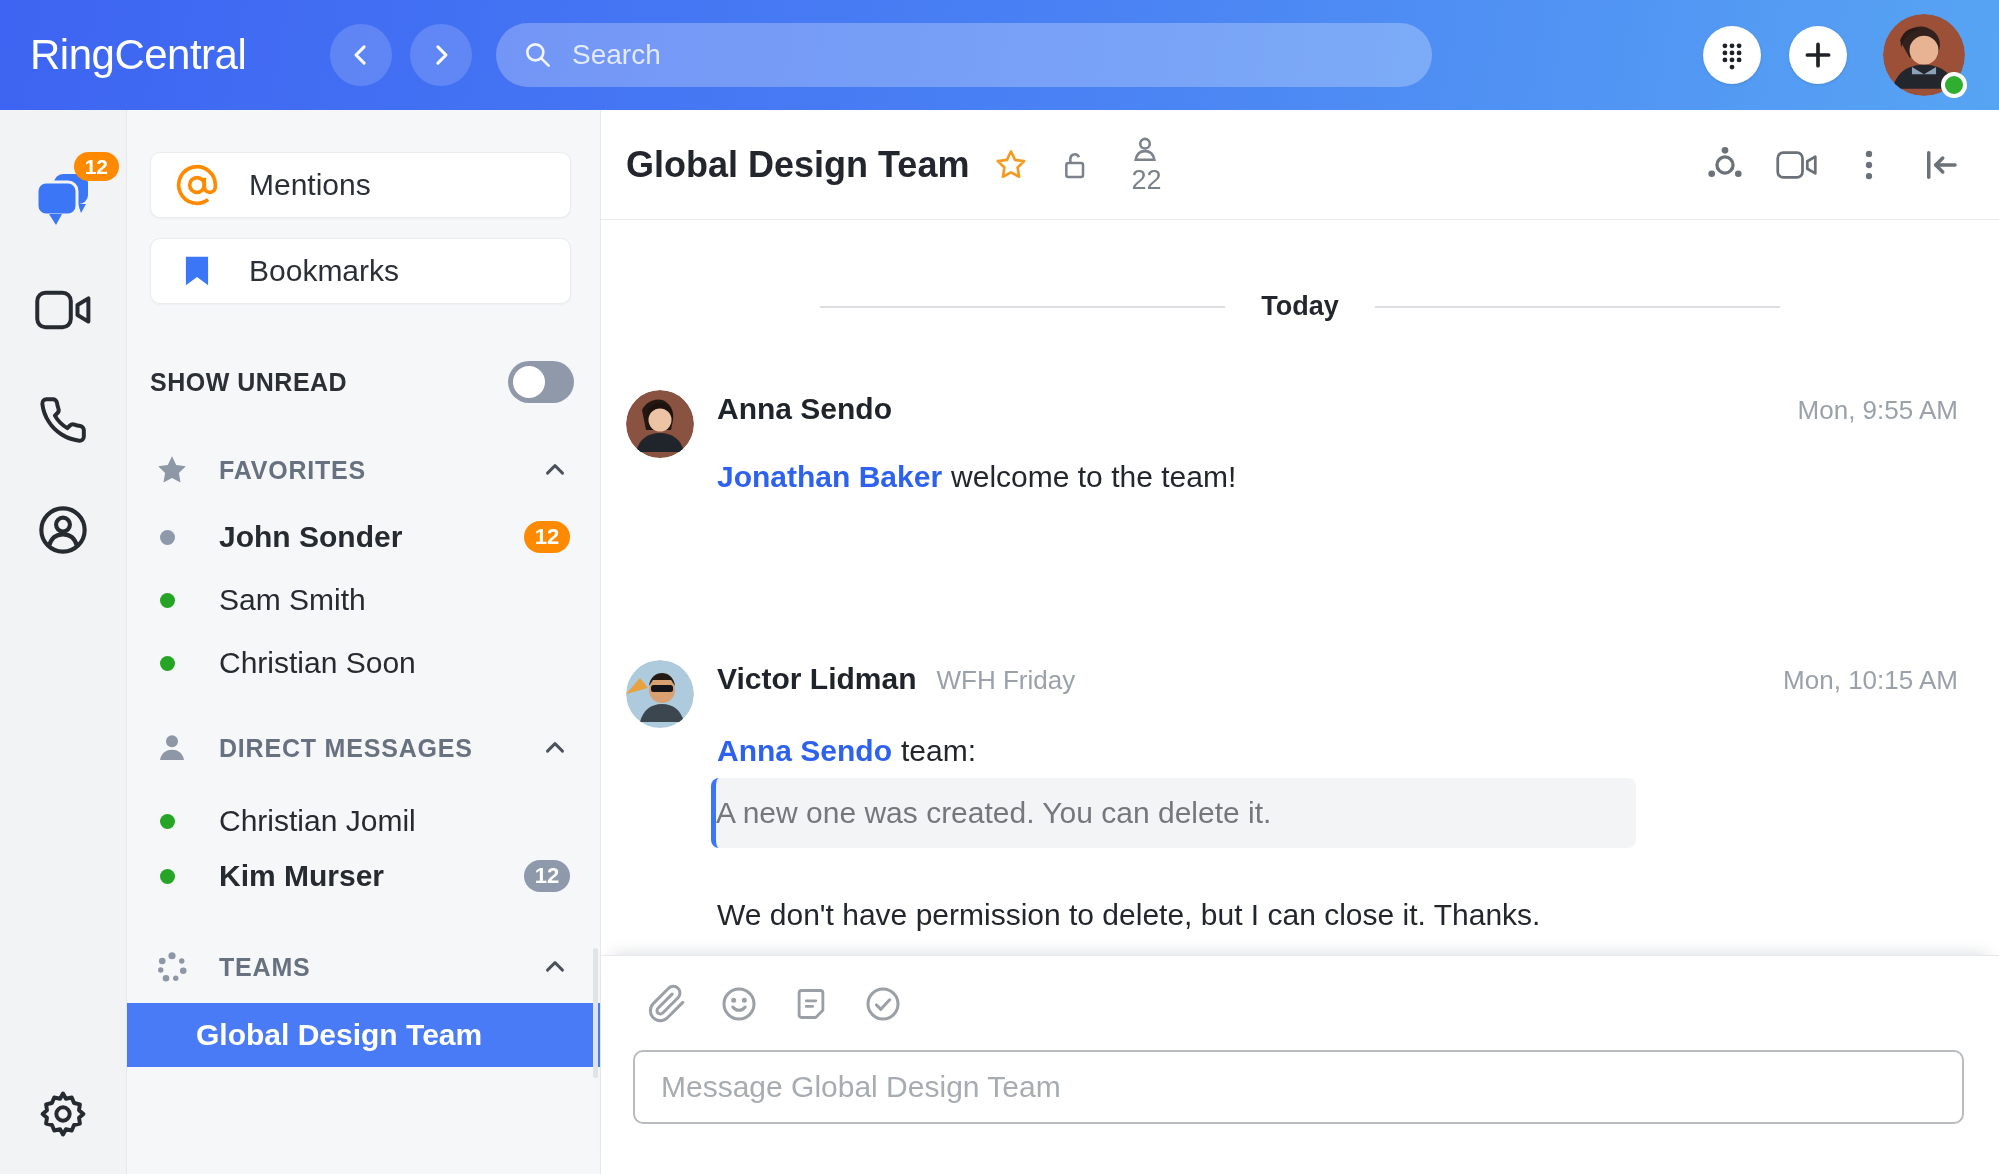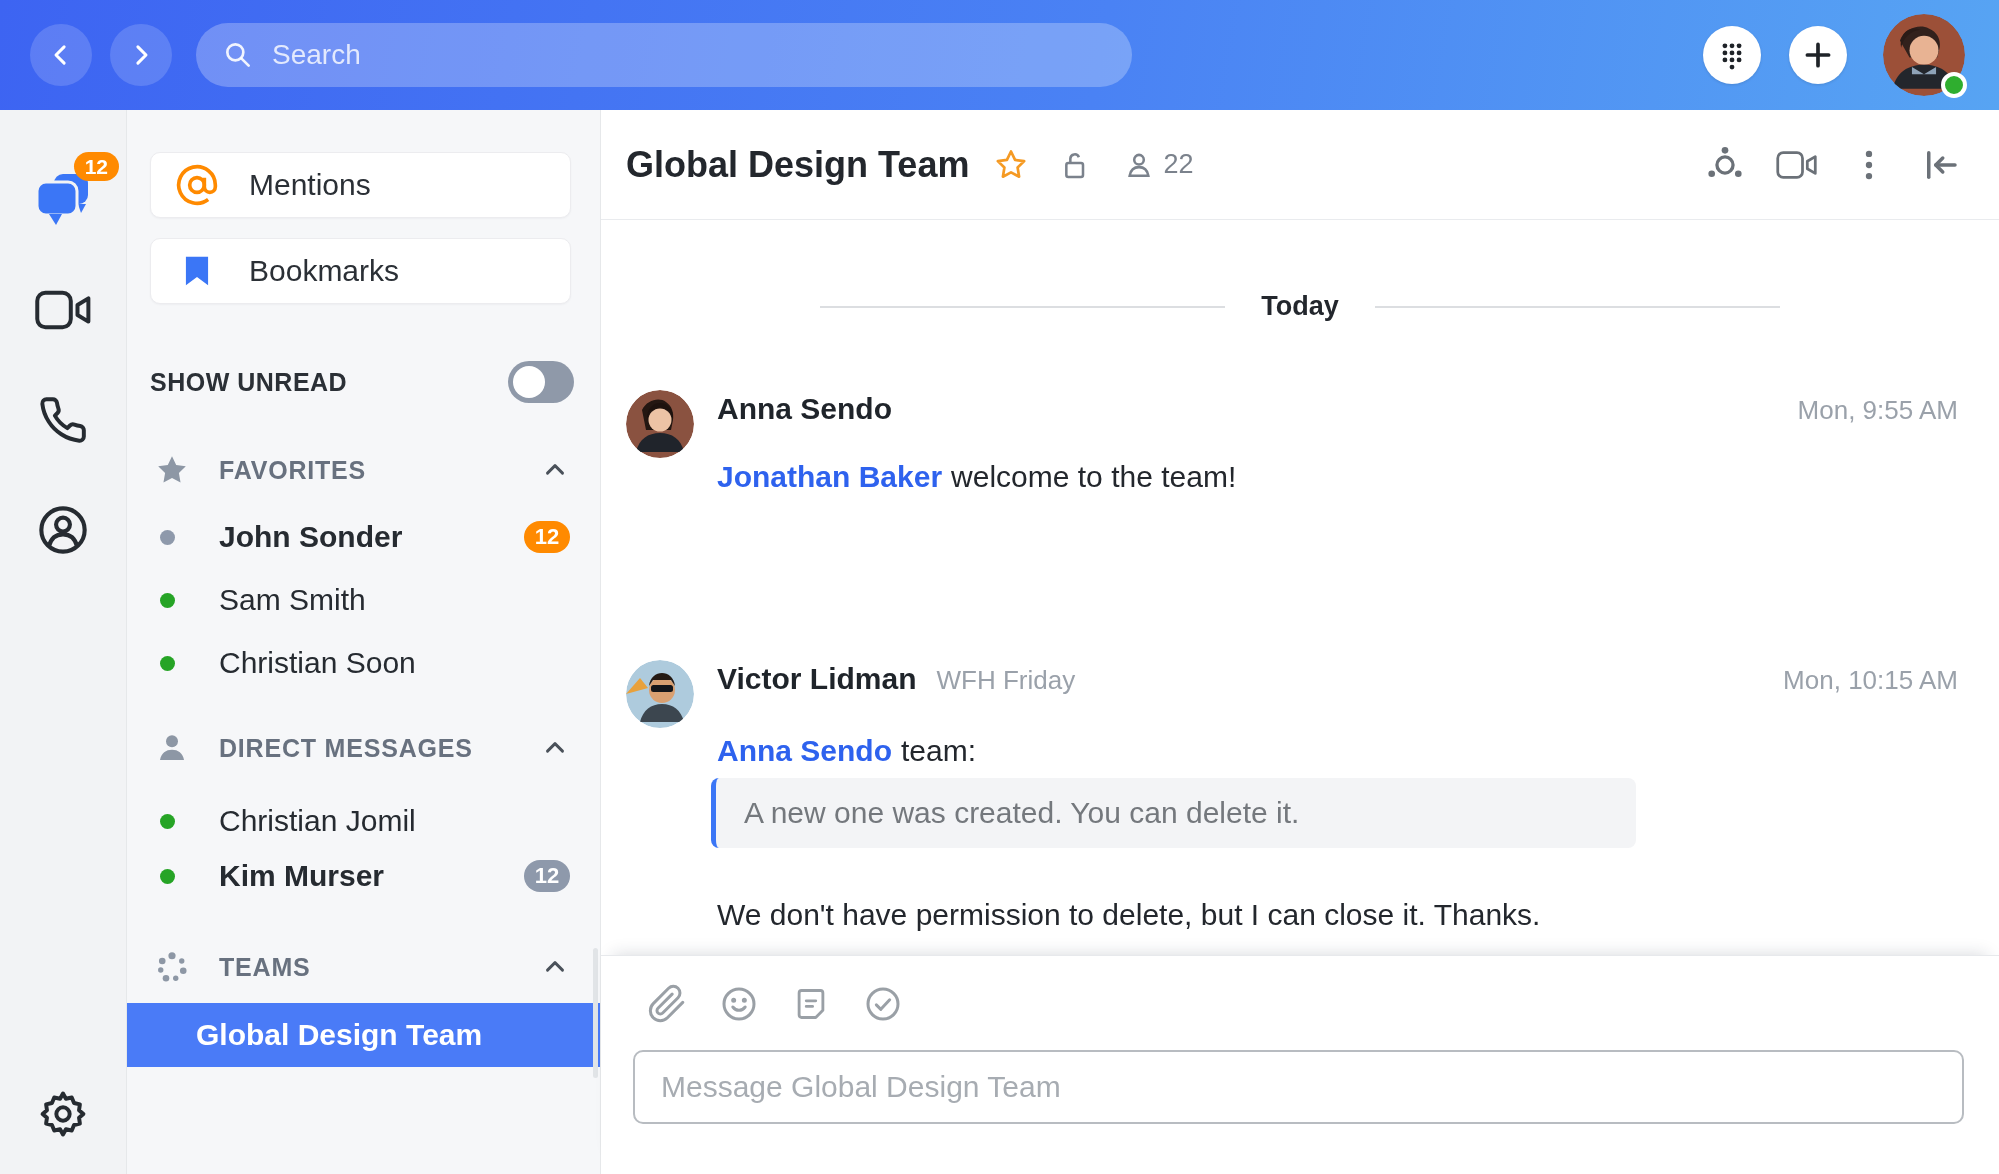--- a/index.html
+++ b/index.html
@@ -79,21 +79,21 @@
   .panel-scroll-thumb { position:absolute; right:2px; top:838px; width:5px; height:130px; border-radius:3px; background:#e1e4e7; }
 
   
   .chat { flex:1; position:relative; background:#fff; min-width:0; }
   .chat-header { position:absolute; top:0; left:0; right:0; height:110px; border-bottom:1px solid #e9ebee;
     display:flex; align-items:center; padding:0 36px 0 25px; background:#fff; }
   .chat-title { font-size:36px; font-weight:700; color:#23272d; }
   .title-icon { display:flex; align-items:center; }
   .icon-star { margin-left:24px; cursor:pointer; }
   .icon-lock { margin-left:30px; }
-  .members { margin-left:32px; display:flex; align-items:flex-start; cursor:pointer; }
+  .members { margin-left:32px; display:flex; align-items:flex-end; cursor:pointer;flex-direction:column; }
   .members .count { margin-left:8px; font-size:27px; color:#7b828c; }
   .chat-header-actions { margin-left:auto; display:flex; align-items:center; gap:28px; }
   .chat-action { width:44px; height:44px; display:flex; align-items:center; justify-content:center; cursor:pointer; }
 
   .messages { position:absolute; top:110px; left:0; right:0; bottom:219px; background:#fff; }
   .day-divider { position:absolute; left:0; right:0; display:flex; align-items:center; justify-content:center; }
   .day-divider .line { width:405px; height:2px; background:#dcdee1; }
   .day-divider .label { margin:0 36px; font-size:27px; font-weight:700; color:#23272d; white-space:nowrap; }
   .divider-today { top:71px; }
   .divider-new { top:346px; }
@@ -108,38 +108,39 @@
   .msg-author { font-size:30px; font-weight:700; color:#1f242a; cursor:pointer; }
   .msg-status { margin-left:20px; font-size:26px; color:#9aa1aa; }
   .msg-time { margin-left:auto; font-size:26px; color:#9aa1aa; }
   .msg-body { position:absolute; left:116px; right:60px; font-size:30px; color:#23272d; line-height:38px; }
   .body-1 { top:238px; }
   .quote-head { top:512px; }
   .body-2 { top:676px; }
   .mention { color:#2e62ee; font-weight:700; cursor:pointer; }
   .plain-after { margin-left:9px; }
   .quote-block { position:absolute; left:110px; top:558px; width:925px; height:70px; background:#f3f4f6;
-    border-left:5px solid #3b76f6; border-radius:8px; display:flex; align-items:center; padding-left:28px; }
+    border-left:5px solid #3b76f6; border-radius:8px; display:flex; align-items:center; }
   .quote-text { font-size:30px; color:#74787d; }
 
   .composer { position:absolute; left:0; right:0; bottom:0; height:219px; background:#fff;
     border-top:1px solid #e7e9ec; box-shadow:0 -12px 16px -12px rgba(30,40,60,0.18); }
   .composer-toolbar { position:absolute; top:26px; left:44px; display:flex; gap:28px; }
   .composer-tool { width:44px; height:44px; display:flex; align-items:center; justify-content:center; cursor:pointer; }
   .composer-input { position:absolute; left:32px; right:35px; top:94px; height:74px; border:2px solid #b8bcc1;
     border-radius:10px; background:#fff; padding:0 26px; font-size:30px; color:#23272d; outline:none;
     font-family:"Liberation Sans", sans-serif; }
   .composer-input::placeholder { color:#a7acb2; }
 </style>
 </head>
 <body>
 
 <div class="app">
 
   <header class="top-header">
+    <div class="logo">RingCentral</div>
 
     <button class="nav-btn">
       <span style="display:flex;">
         <svg width="30" height="30" viewBox="0 0 24 24">
             <path d="M14.5 5.5L8 12l6.5 6.5" stroke="#fff" stroke-width="2.4" fill="none" stroke-linecap="round" stroke-linejoin="round"></path>
           </svg>
       </span>
     </button>
     <button class="nav-btn">
       <span style="display:flex;">

